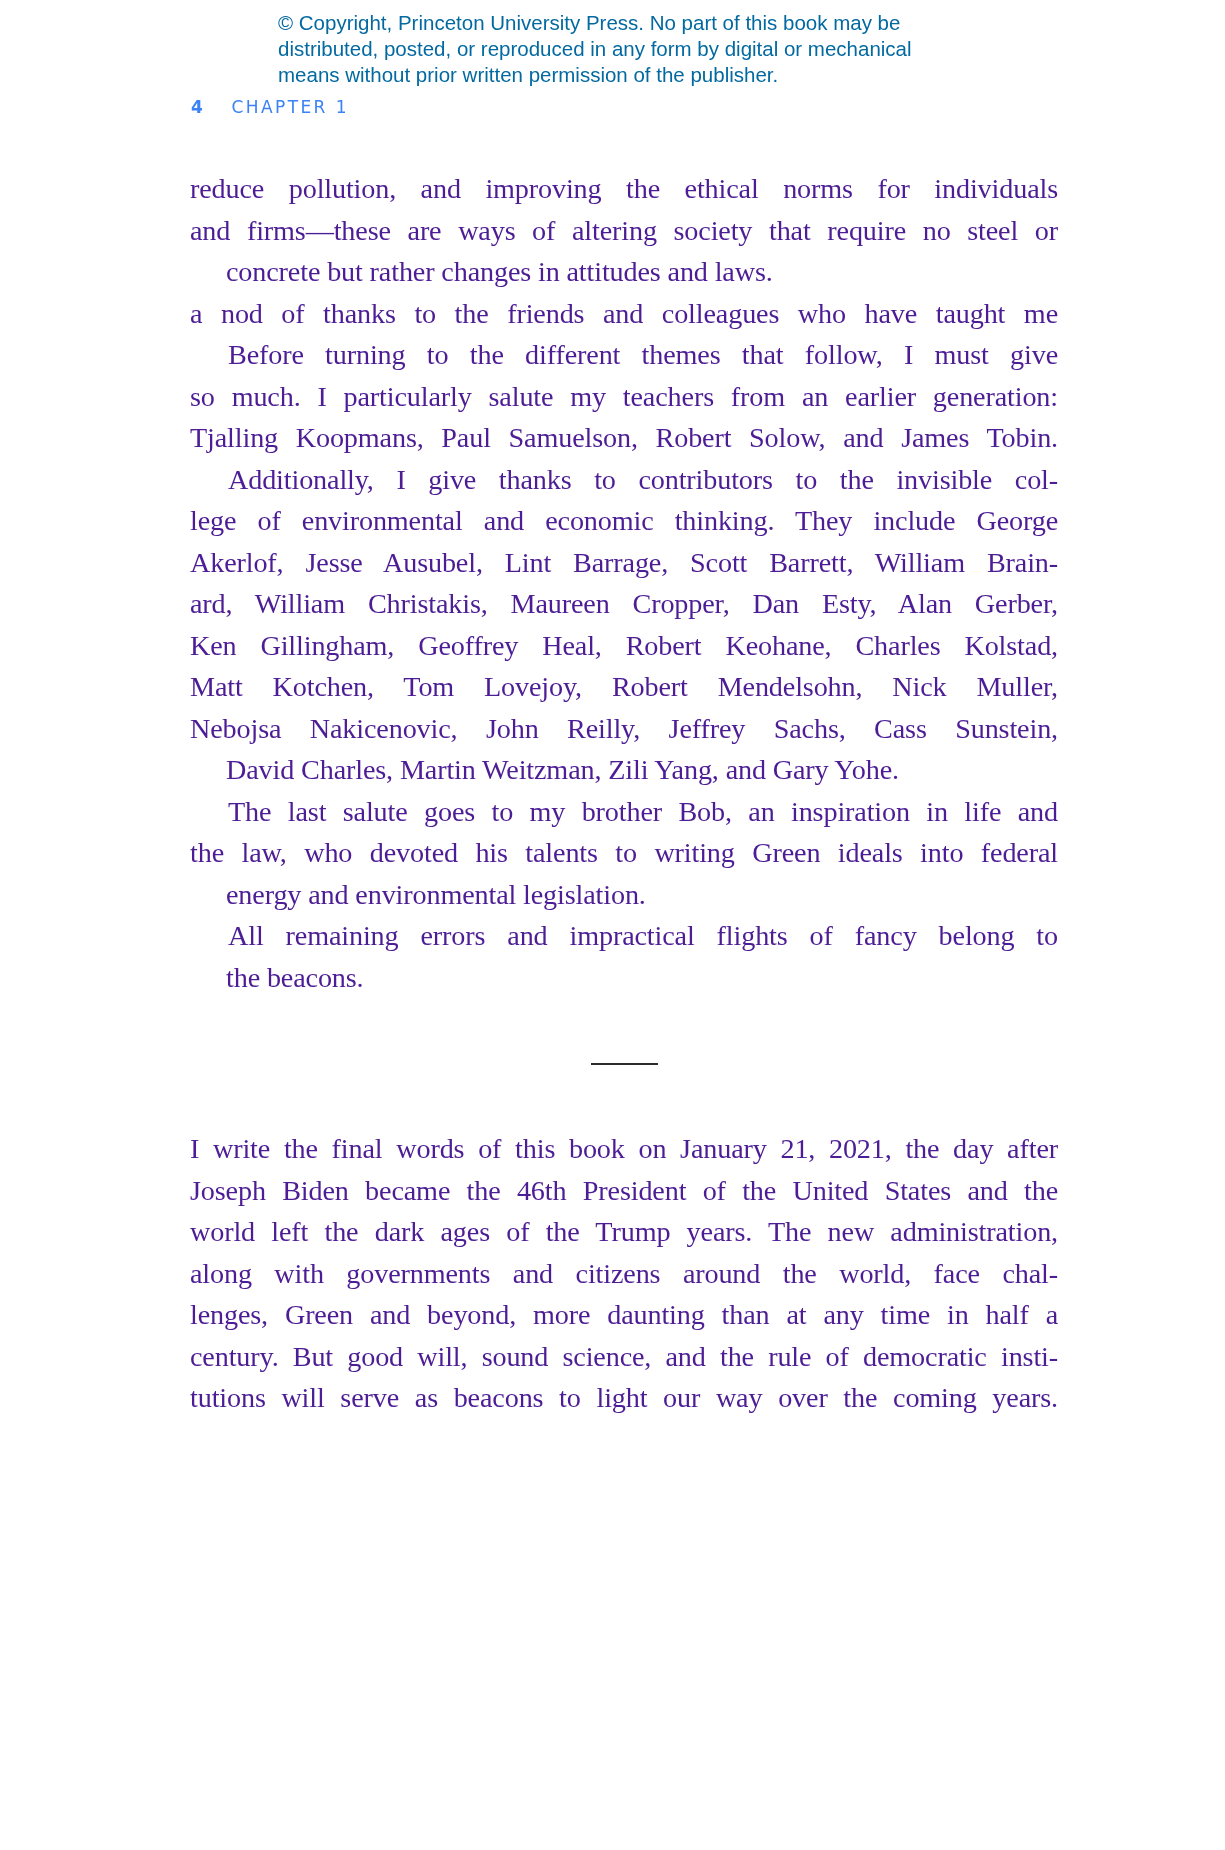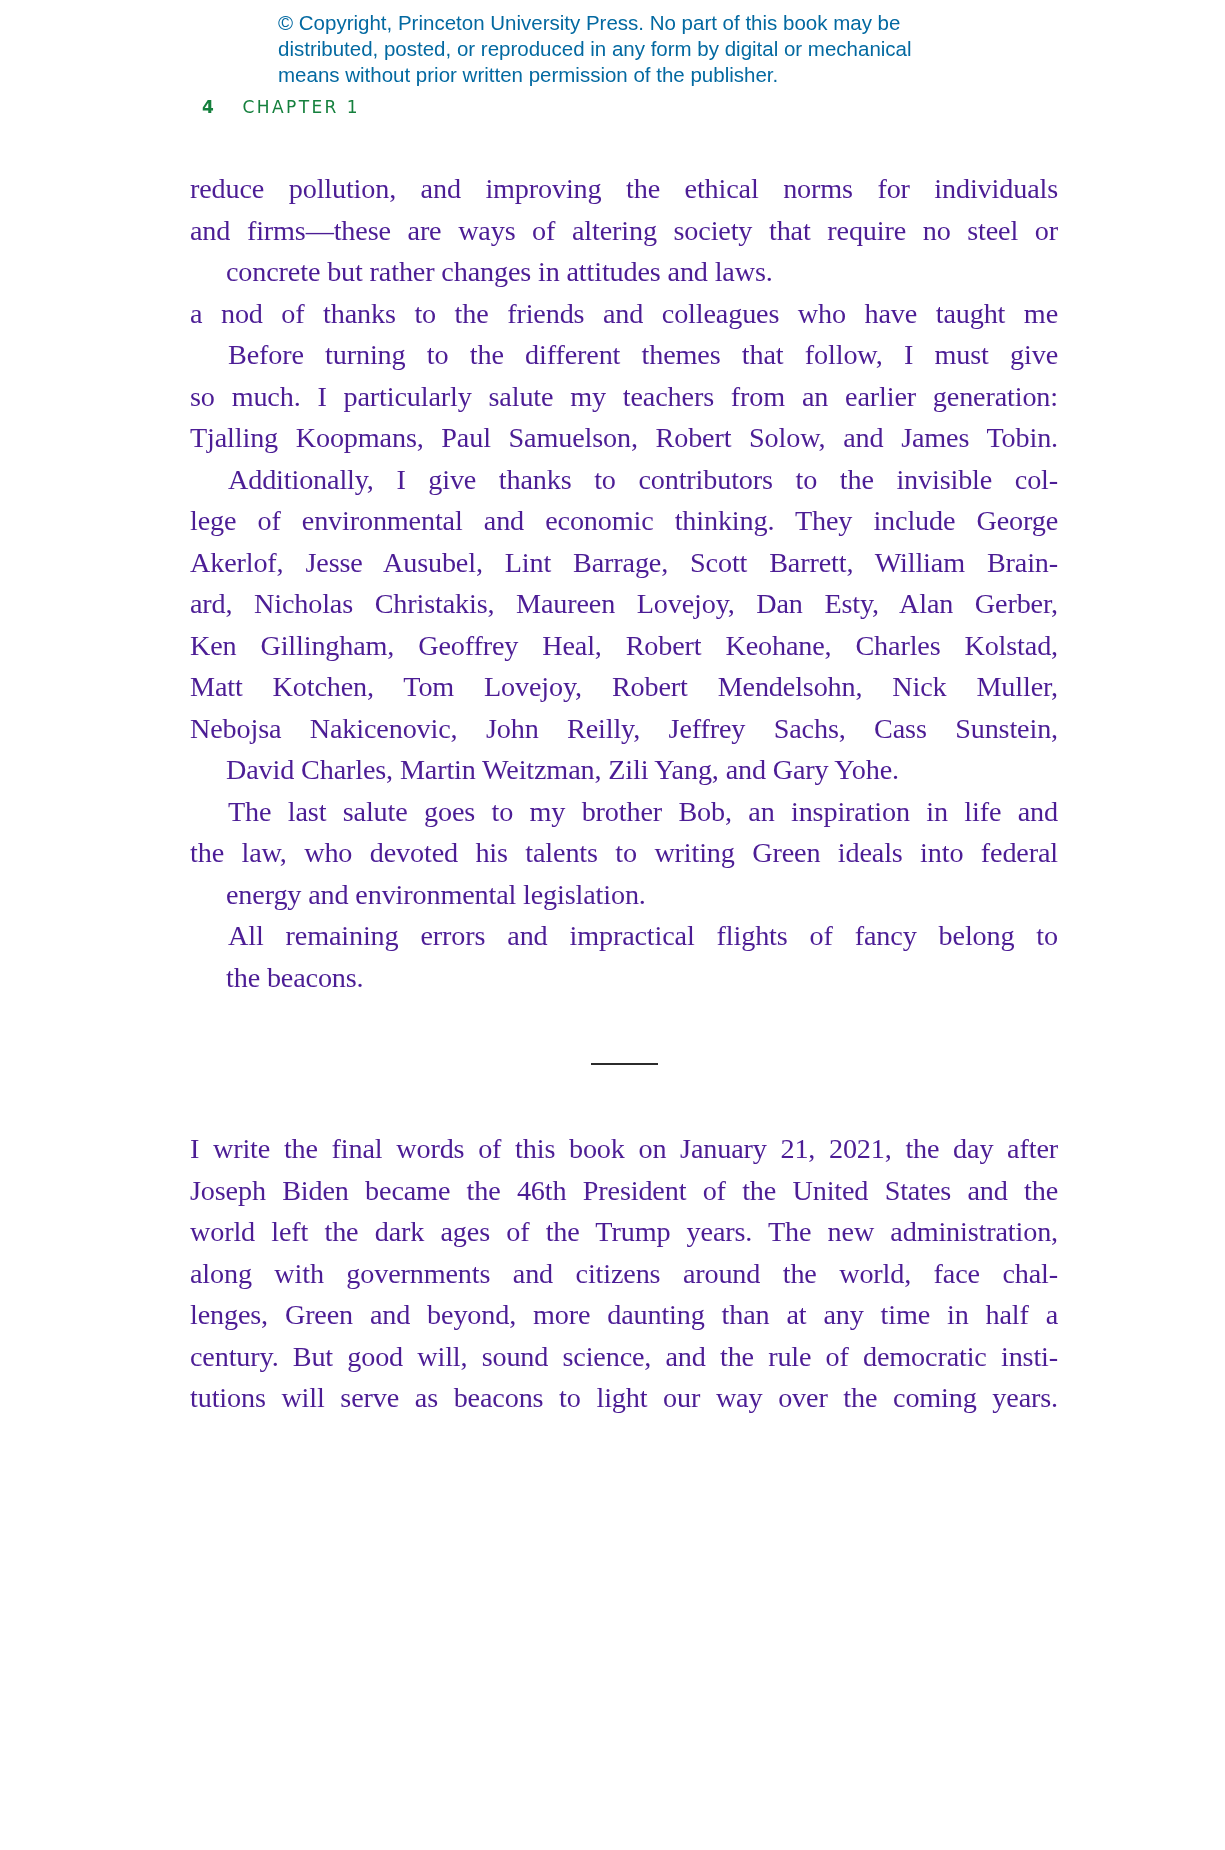--- a/index.html
+++ b/index.html
@@ -20,27 +20,27 @@
       top: 10px;
       width: 760px;
       font-family: "Liberation Sans", sans-serif;
       font-size: 20.5px;
       line-height: 26px;
       color: #0369a1;
     }
     .copyright div { white-space: nowrap; }
     .running-head {
       position: absolute;
-      left: 202px;
+      left: 191px;
       top: 97px;
       font-family: "DejaVu Sans", sans-serif;
       font-size: 17px;
       font-weight: bold;
       letter-spacing: 2.4px;
-      color: #15803d;
+      color: #3b82f6;
     }
     .running-head .page-num { margin-right: 18px; }
     .running-head .chapter { font-weight: normal; }
     .body-text {
       position: absolute;
       left: 190px;
       width: 868px;
       font-family: "Liberation Serif", serif;
       font-size: 28.2px;
       line-height: 41.5px;
@@ -95,21 +95,21 @@
   <span class="line">reduce pollution, and improving the ethical norms for individuals</span>
   <span class="line">and firms—these are ways of altering society that require no steel or</span>
   <span class="line last">concrete but rather changes in attitudes and laws.</span>
   <span class="line">a nod of thanks to the friends and colleagues who have taught me</span>
   <span class="line indent">Before turning to the different themes that follow, I must give</span>
   <span class="line">so much. I particularly salute my teachers from an earlier generation:</span>
   <span class="line">Tjalling Koopmans, Paul Samuelson, Robert Solow, and James Tobin.</span>
   <span class="line indent">Additionally, I give thanks to contributors to the invisible col-</span>
   <span class="line">lege of environmental and economic thinking. They include George</span>
   <span class="line">Akerlof, Jesse Ausubel, Lint Barrage, Scott Barrett, William Brain-</span>
-  <span class="line">ard, Nicholas Christakis, Maureen Lovejoy, Dan Esty, Alan Gerber,</span>
+  <span class="line">ard, William Christakis, Maureen Cropper, Dan Esty, Alan Gerber,</span>
   <span class="line">Ken Gillingham, Geoffrey Heal, Robert Keohane, Charles Kolstad,</span>
   <span class="line">Matt Kotchen, Tom Lovejoy, Robert Mendelsohn, Nick Muller,</span>
   <span class="line">Nebojsa Nakicenovic, John Reilly, Jeffrey Sachs, Cass Sunstein,</span>
   <span class="line last">David Charles, Martin Weitzman, Zili Yang, and Gary Yohe.</span>
   <span class="line indent">The last salute goes to my brother Bob, an inspiration in life and</span>
   <span class="line">the law, who devoted his talents to writing Green ideals into federal</span>
   <span class="line last">energy and environmental legislation.</span>
   <span class="line indent">All remaining errors and impractical flights of fancy belong to</span>
   <span class="line last">the beacons.</span>
 </div>

